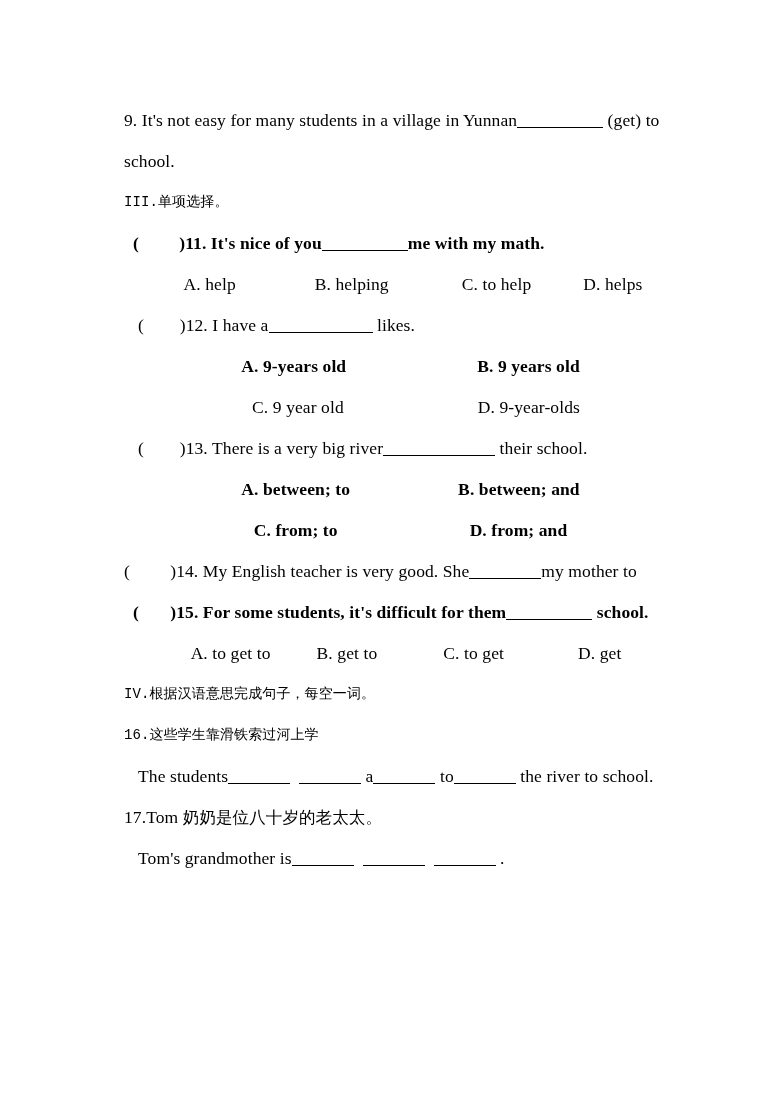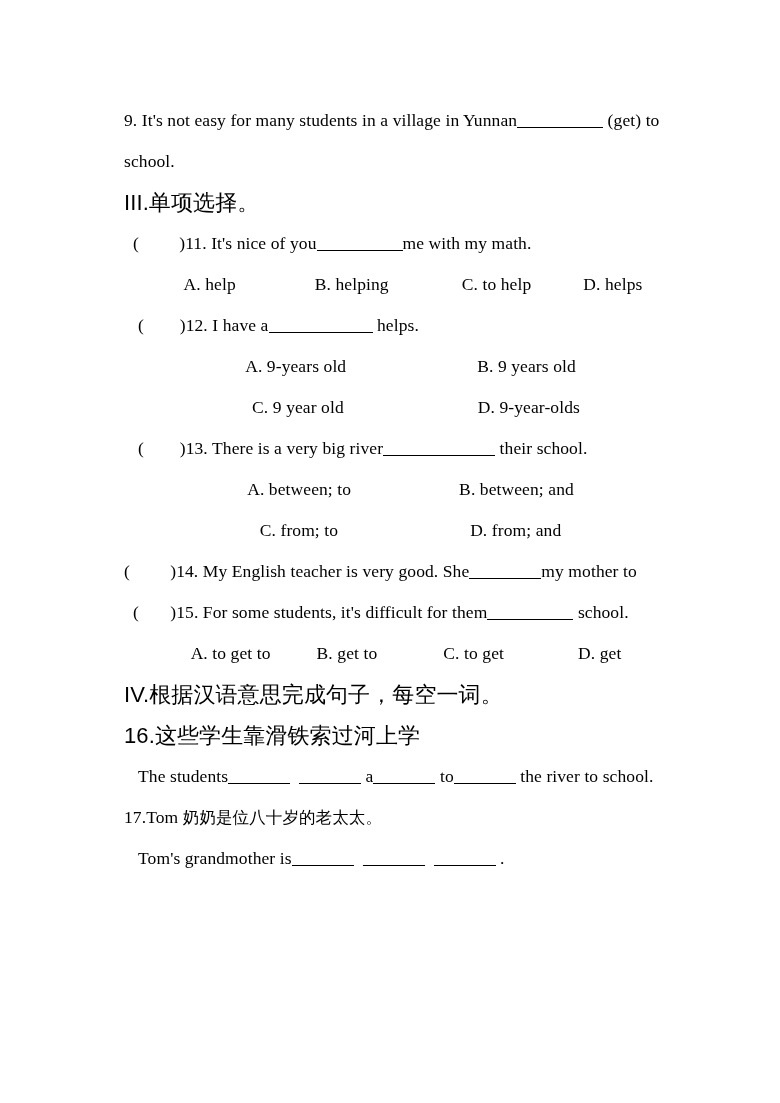--- a/index.html
+++ b/index.html
@@ -29,29 +29,29 @@
     top: 100px;
     width: 564px;
   }
   .line {
     font-size: 17.5px;
     line-height: 41px;
     white-space: pre-wrap;
     letter-spacing: 0.1px;
   }
   .line.cn {
-    font-family: Liberation Sans, sans-serif;
-    font-size: 22px;
+    font-family: Liberation Mono, monospace;
+    font-size: 14px;
   }
   .line.mixed .cnpart {
     font-family: Liberation Sans, sans-serif;
     font-size: 16.5px;
   }
   .ind-1 { padding-left: 0px; }
-  .ind-2 { padding-left: 9px; }
+  .ind-2 { padding-left: 9px; font-weight: bold; }
   .ind-3 { padding-left: 14px; }
   .ind-4 { padding-left: 20px; }
 
   
   .blank {
     display: inline-block;
     border-bottom: 1.4px solid #000;
     vertical-align: baseline;
     height: 0.95em;
     margin-bottom: -0.12em;
@@ -80,21 +80,21 @@
 
     <div class="line ind-1"><span>9. It's not easy for many students in a village in Yunnan</span><span class="blank b-lg"></span><span> (get) to</span></div>
     <div class="line ind-1">school.</div>
 
 
     <div class="line cn ind-1">III.单项选择。</div>
 
     <div class="line ind-2"><span class="brk">(         )</span><span>11. It's nice of you</span><span class="blank b-lg"></span><span>me with my math.</span></div>
     <div class="line ind-3 opt-row"><span>A. help</span><span style="display:inline-block;width:79px"></span><span>B. helping</span><span style="display:inline-block;width:73px"></span><span>C. to help</span><span style="display:inline-block;width:52px"></span><span>D. helps</span></div>
 
-    <div class="line ind-3"><span class="brk">(        )</span><span>12. I have a</span><span class="blank b-xl"></span><span> helps.</span></div>
+    <div class="line ind-3"><span class="brk">(        )</span><span>12. I have a</span><span class="blank b-xl"></span><span> likes.</span></div>
     <div class="line ind-2 opt-row"><span>A. 9-years old</span><span style="display:inline-block;width:131px"></span><span>B. 9 years old</span></div>
     <div class="line ind-4 opt-row"><span>C. 9 year old</span><span style="display:inline-block;width:134px"></span><span>D. 9-year-olds</span></div>
 
     <div class="line ind-3"><span class="brk">(        )</span><span>13. There is a very big river</span><span class="blank b-xxl"></span><span> their school.</span></div>
     <div class="line ind-2 opt-row"><span>A. between; to</span><span style="display:inline-block;width:108px"></span><span>B. between; and</span></div>
     <div class="line ind-2 opt-row"><span>C. from; to</span><span style="display:inline-block;width:132px"></span><span>D. from; and</span></div>
 
     <div class="line ind-1"><span class="brk">(         )</span><span>14. My English teacher is very good. She</span><span class="blank b-md"></span><span>my mother to</span></div>
 
     <div class="line ind-2"><span class="brk">(       )</span><span>15. For some students, it's difficult for them</span><span class="blank b-lg"></span><span> school.</span></div>

